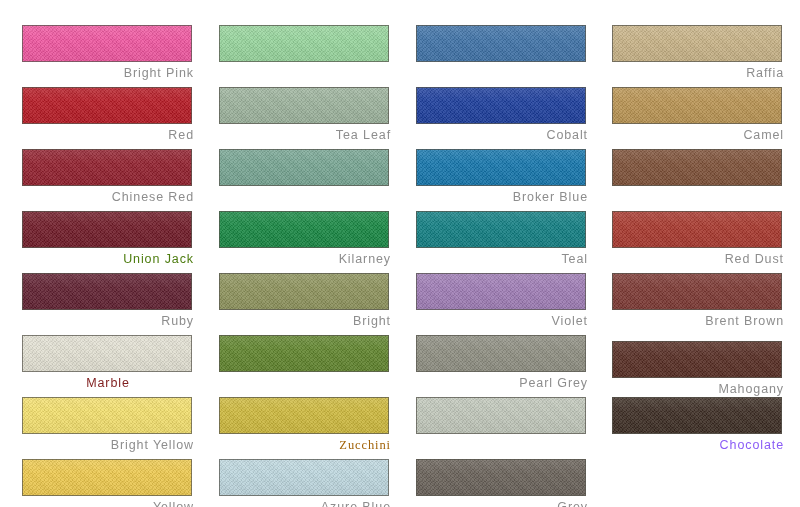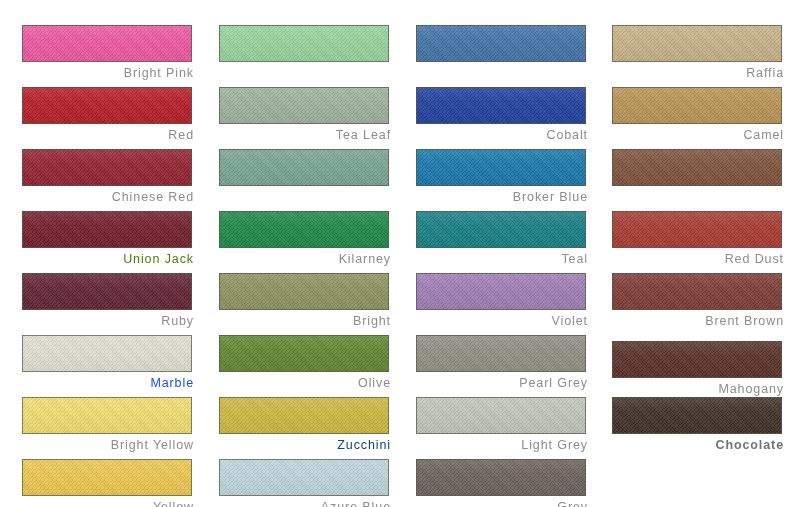--- a/index.html
+++ b/index.html
@@ -97,21 +97,21 @@
       <div class="swatch-cell" style="top: 211px;">
         <div class="swatch-chip" title="Union Jack" style="background-color: rgb(109, 22, 35); width: 170px; height: 37px;"></div>
         <div class="swatch-label" style="color: #4d7c0f;">Union Jack</div>
       </div>
       <div class="swatch-cell" style="top: 273px;">
         <div class="swatch-chip" title="Ruby" style="background-color: rgb(93, 27, 44); width: 170px; height: 37px;"></div>
         <div class="swatch-label" style="color: rgb(141, 141, 141);">Ruby</div>
       </div>
       <div class="swatch-cell" style="top: 335px;">
         <div class="swatch-chip" title="Marble" style="background-color: rgb(226, 224, 210); width: 170px; height: 37px;"></div>
-        <div class="swatch-label" style="color: #1d4ed8;">Marble</div>
+        <div class="swatch-label" style="color: #7f1d1d; text-align: center;">Marble</div>
       </div>
       <div class="swatch-cell" style="top: 397px;">
         <div class="swatch-chip" title="Bright Yellow" style="background-color: rgb(243, 223, 106); width: 170px; height: 37px;"></div>
         <div class="swatch-label" style="color: rgb(141, 141, 141);">Bright Yellow</div>
       </div>
       <div class="swatch-cell" style="top: 459px;">
         <div class="swatch-chip" title="Yellow" style="background-color: rgb(237, 200, 74); width: 170px; height: 37px;"></div>
         <div class="swatch-label" style="color: rgb(141, 141, 141);">Yellow</div>
       </div>
     </div>
@@ -129,25 +129,24 @@
       <div class="swatch-cell" style="top: 211px;">
         <div class="swatch-chip" title="Kilarney" style="background-color: rgb(19, 133, 63); width: 170px; height: 37px;"></div>
         <div class="swatch-label" style="color: rgb(141, 141, 141);">Kilarney</div>
       </div>
       <div class="swatch-cell" style="top: 273px;">
         <div class="swatch-chip" title="Willow" style="background-color: rgb(139, 145, 89); width: 170px; height: 37px;"></div>
         <div class="swatch-label" style="color: rgb(141, 141, 141);">Bright</div>
       </div>
       <div class="swatch-cell" style="top: 335px;">
         <div class="swatch-chip" title="Olive" style="background-color: rgb(93, 130, 41); width: 170px; height: 37px;"></div>
-        <div class="swatch-label" style="color: rgb(141, 141, 141);">Olive</div>
       </div>
       <div class="swatch-cell" style="top: 397px;">
         <div class="swatch-chip" title="Zucchini" style="background-color: rgb(205, 184, 57); width: 170px; height: 37px;"></div>
-        <div class="swatch-label" style="color: #0c4a6e;">Zucchini</div>
+        <div class="swatch-label" style="color: #a16207; font-family: Liberation Serif, serif;">Zucchini</div>
       </div>
       <div class="swatch-cell" style="top: 459px;">
         <div class="swatch-chip" title="Azure Blue" style="background-color: rgb(188, 214, 222); width: 170px; height: 37px;"></div>
         <div class="swatch-label" style="color: rgb(141, 141, 141);">Azure Blue</div>
       </div>
     </div>
     <div class="swatch-column" style="left: 416px;">
       <div class="swatch-cell" style="top: 25px;">
         <div class="swatch-chip" title="Cornflower" style="background-color: rgb(58, 111, 165); width: 170px; height: 37px;"></div>
       </div>
@@ -166,21 +165,20 @@
       <div class="swatch-cell" style="top: 273px;">
         <div class="swatch-chip" title="Violet" style="background-color: rgb(157, 122, 179); width: 170px; height: 37px;"></div>
         <div class="swatch-label" style="color: rgb(141, 141, 141);">Violet</div>
       </div>
       <div class="swatch-cell" style="top: 335px;">
         <div class="swatch-chip" title="Pearl Grey" style="background-color: rgb(140, 140, 127); width: 170px; height: 37px;"></div>
         <div class="swatch-label" style="color: rgb(141, 141, 141);">Pearl Grey</div>
       </div>
       <div class="swatch-cell" style="top: 397px;">
         <div class="swatch-chip" title="Light Grey" style="background-color: rgb(191, 198, 185); width: 170px; height: 37px;"></div>
-        <div class="swatch-label" style="color: rgb(141, 141, 141);">Light Grey</div>
       </div>
       <div class="swatch-cell" style="top: 459px;">
         <div class="swatch-chip" title="Grey" style="background-color: rgb(102, 94, 85); width: 170px; height: 37px;"></div>
         <div class="swatch-label" style="color: rgb(141, 141, 141);">Grey</div>
       </div>
     </div>
     <div class="swatch-column" style="left: 612px;">
       <div class="swatch-cell" style="top: 25px;">
         <div class="swatch-chip" title="Raffia" style="background-color: rgb(199, 177, 132); width: 170px; height: 37px;"></div>
         <div class="swatch-label" style="color: rgb(141, 141, 141);">Raffia</div>
@@ -199,16 +197,16 @@
       <div class="swatch-cell" style="top: 273px;">
         <div class="swatch-chip" title="Brent Brown" style="background-color: rgb(122, 52, 47); width: 170px; height: 37px;"></div>
         <div class="swatch-label" style="color: rgb(141, 141, 141);">Brent Brown</div>
       </div>
       <div class="swatch-cell" style="top: 341px;">
         <div class="swatch-chip" title="Mahogany" style="background-color: rgb(83, 41, 31); width: 170px; height: 37px;"></div>
         <div class="swatch-label" style="color: rgb(141, 141, 141);">Mahogany</div>
       </div>
       <div class="swatch-cell" style="top: 397px;">
         <div class="swatch-chip" title="Chocolate" style="background-color: rgb(56, 40, 31); width: 170px; height: 37px;"></div>
-        <div class="swatch-label" style="color: #737373; font-weight: bold;">Chocolate</div>
+        <div class="swatch-label" style="color: #8b5cf6;">Chocolate</div>
       </div>
     </div>
   </div>
 
 </body></html>

